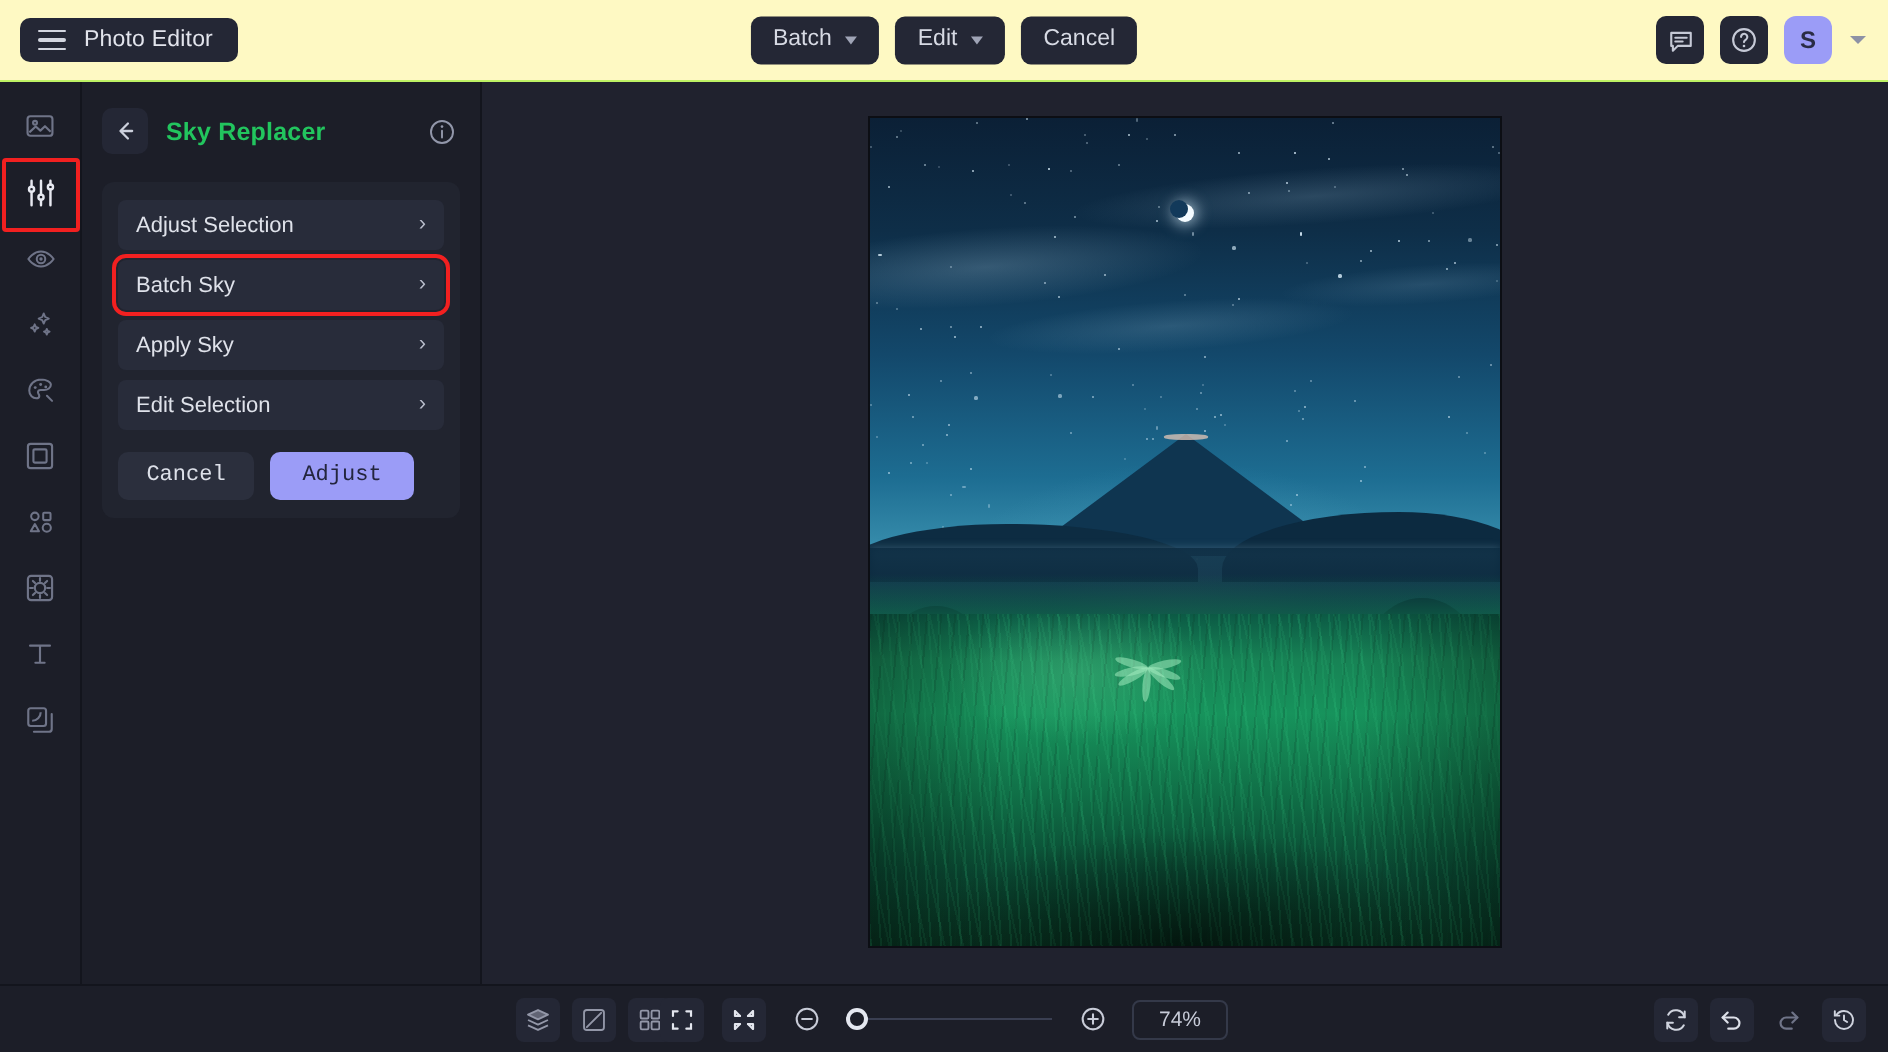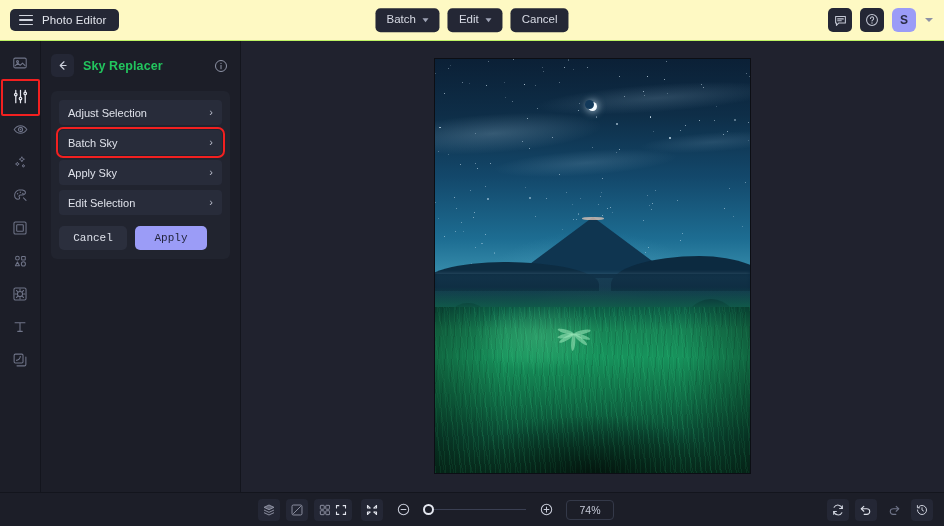--- a/index.html
+++ b/index.html
@@ -486,21 +486,21 @@
           <span class="lbl">Apply Sky</span>
           <span class="chev">›</span>
         </div>
         <div class="opt-row">
           <span class="lbl">Edit Selection</span>
           <span class="chev">›</span>
         </div>
 
         <div class="panel-actions">
           <button class="btn-cancel">Cancel</button>
-          <button class="btn-apply">Apply</button>
+          <button class="btn-apply">Adjust</button>
         </div>
       </div>
     </div>
 
     <div class="canvas-wrap">
       <div class="photo">
         <div class="sky"></div>
         <div class="stars" id="stars">
             <span class="star" style="left: 29.93%; top: 33.44%; opacity: 0.51; width: 1.6px; height: 1.6px;"></span>
             <span class="star" style="left: 52.92%; top: 37.64%; opacity: 0.64; width: 1.6px; height: 1.6px;"></span>

